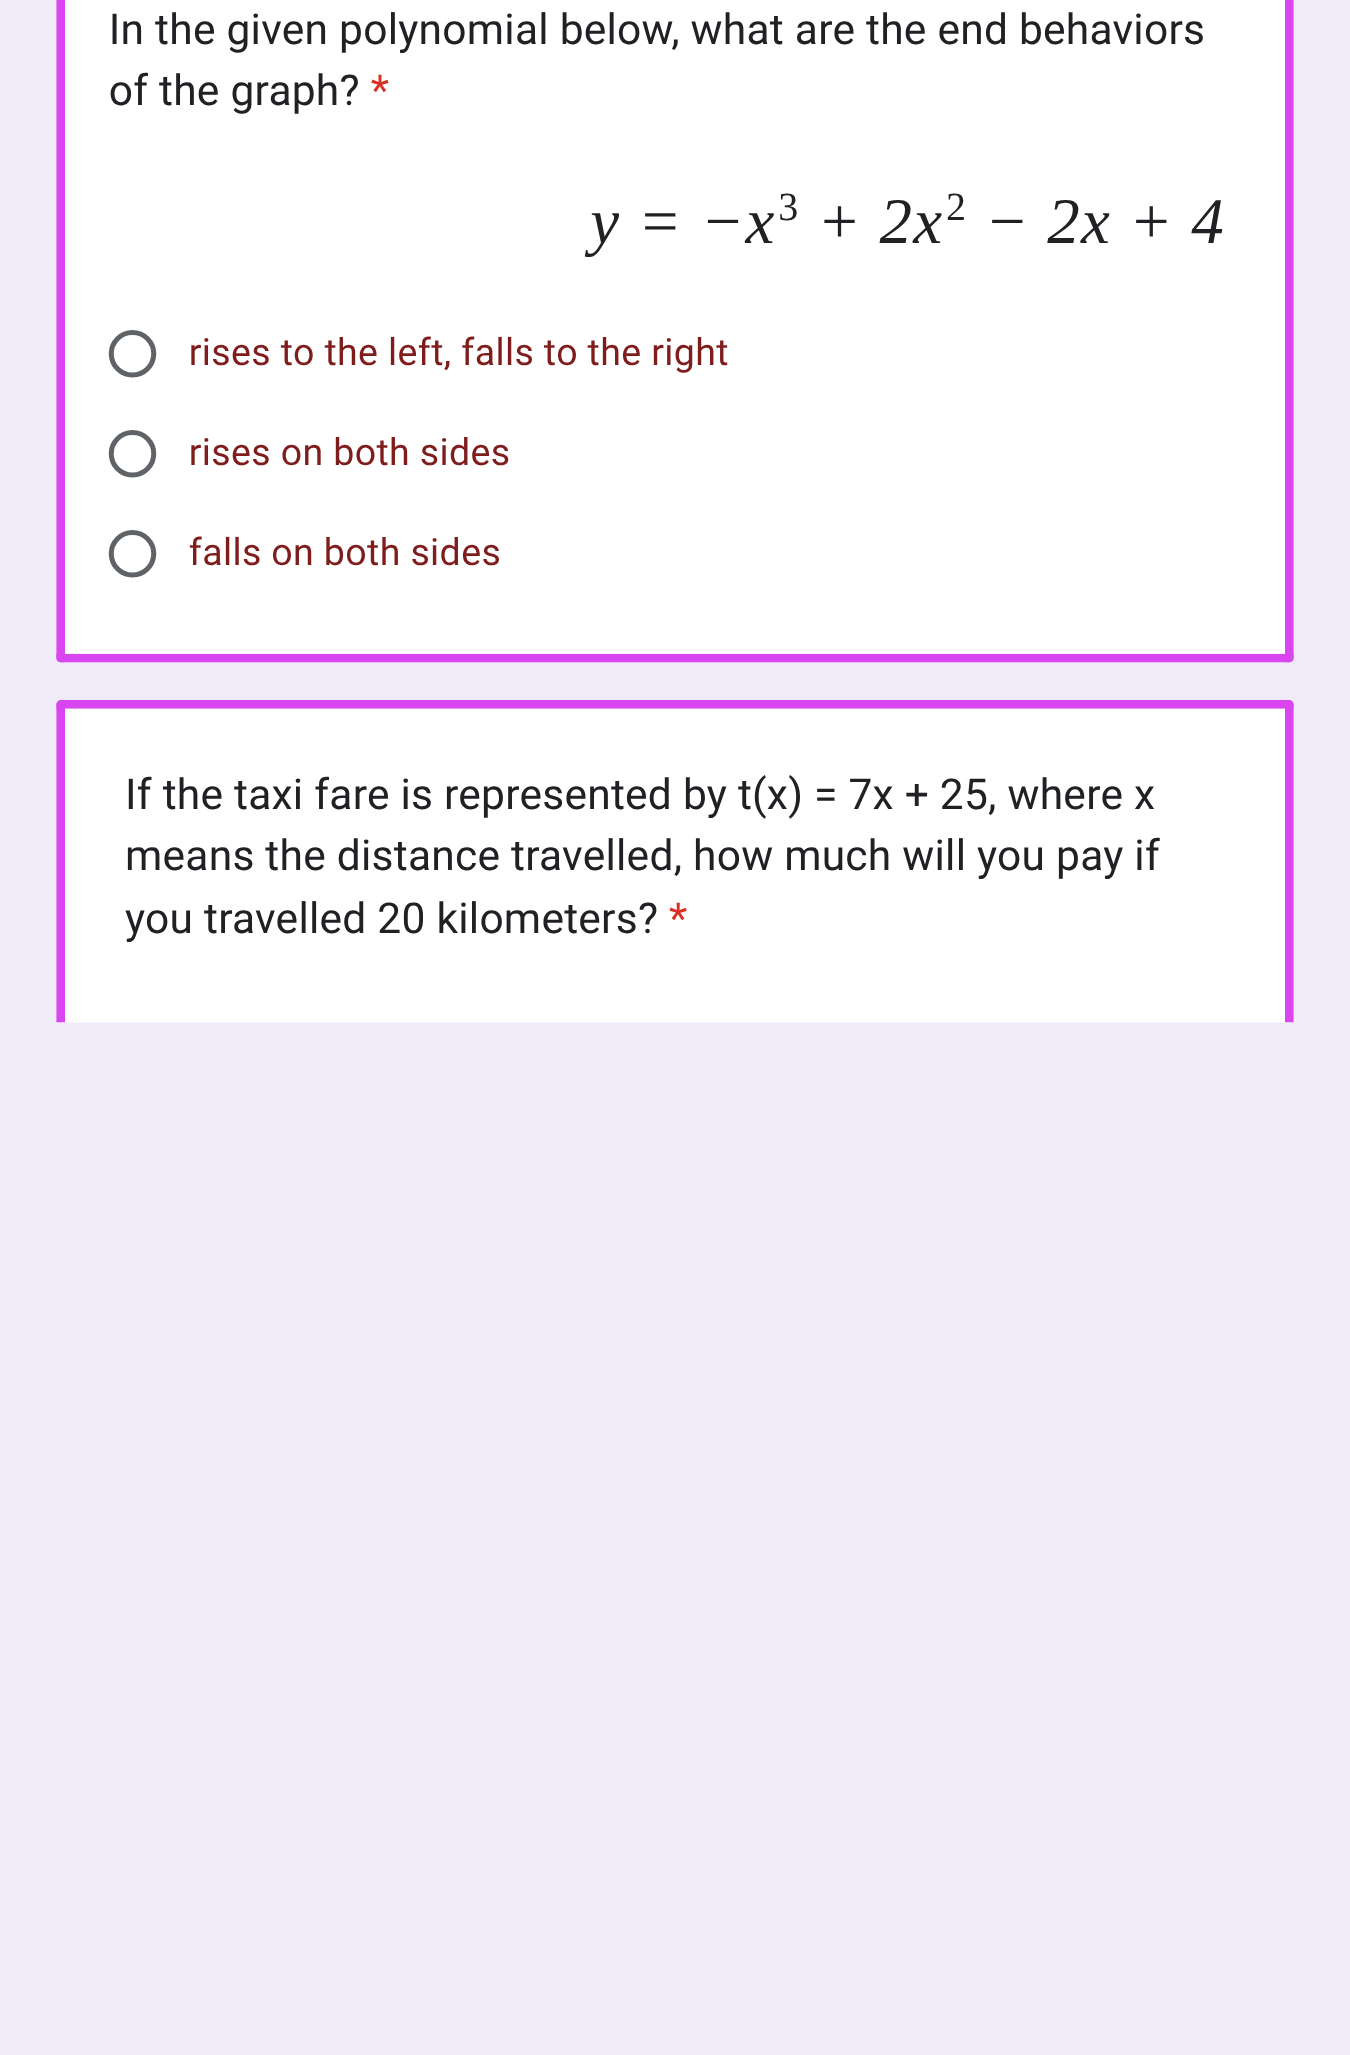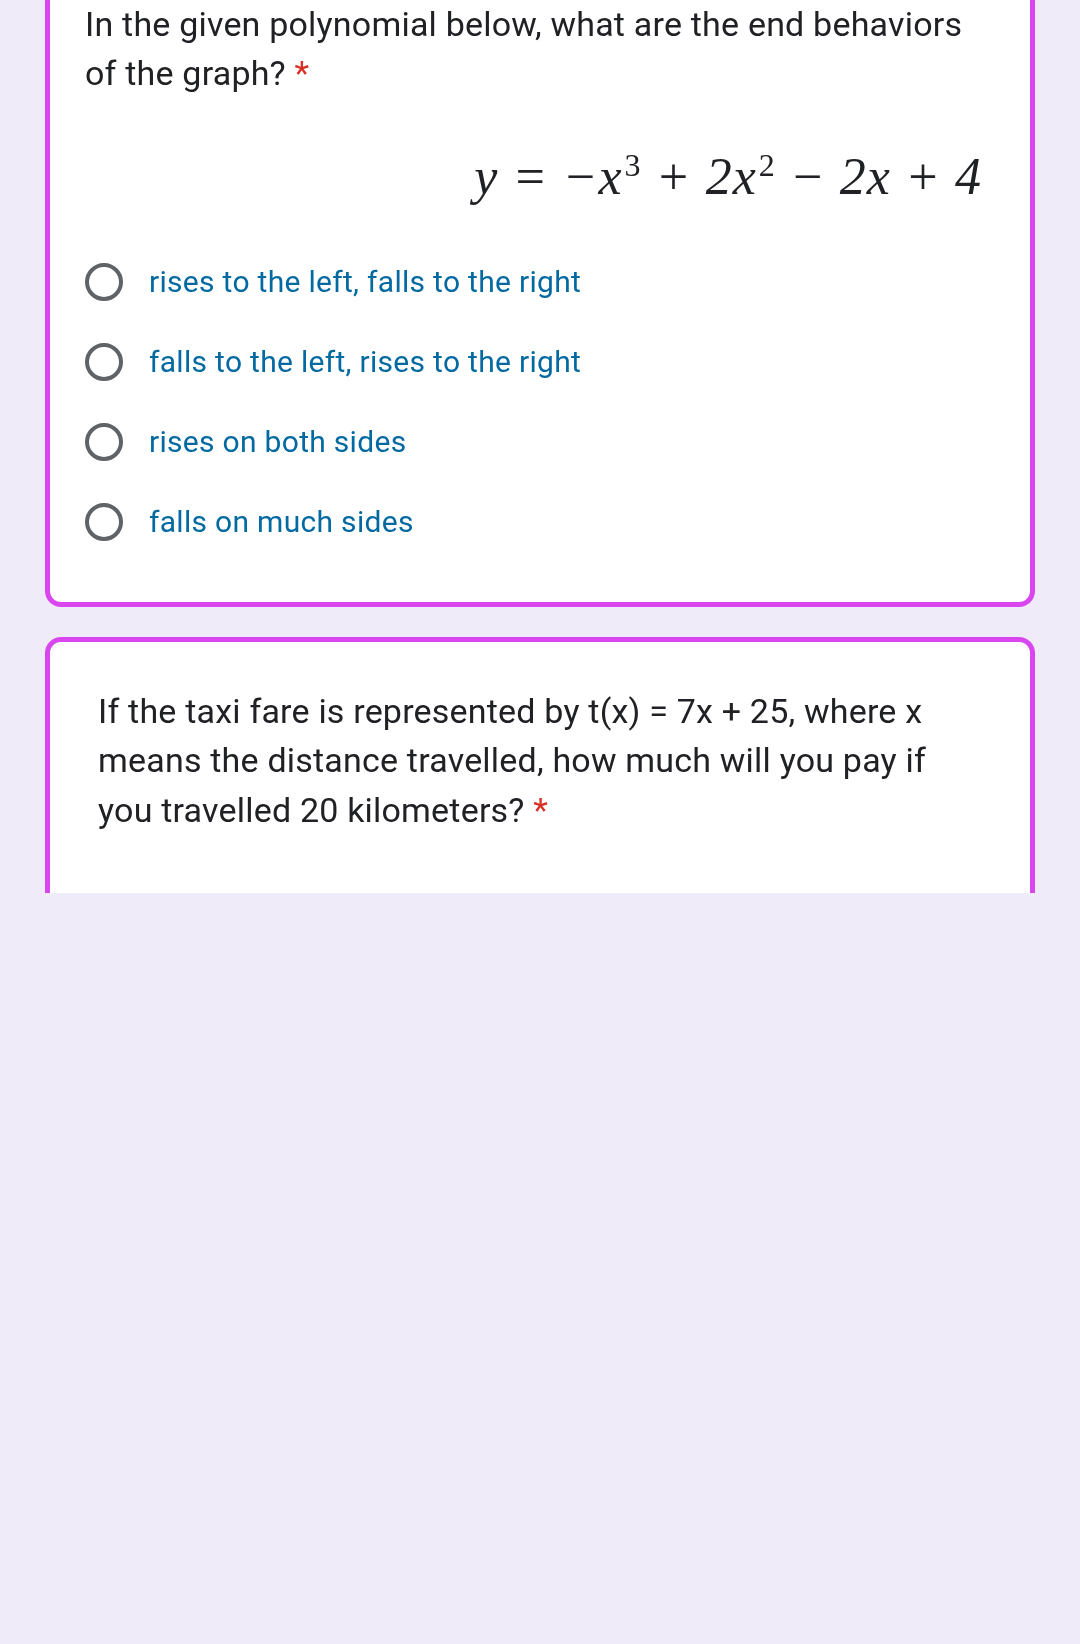--- a/index.html
+++ b/index.html
@@ -6,22 +6,22 @@
   body {
     background: #f0ebf8;
     font-family: Roboto, Arial, sans-serif;
     width: 1080px;
     height: 1644px;
     padding: 0 45px;
     color: #202124;
   }
   .card {
     background: #fff;
-    border: 5px solid #d946ef;
-    border-radius: 16px;
+    border: 7px solid #d946ef;
+    border-radius: 4px;
     padding: 45px 48px 48px 48px;
     margin-bottom: 30px;
   }
   .question-title {
     font-size: 34px;
     line-height: 1.45;
     font-weight: 400;
     color: #202124;
     margin-bottom: 20px;
     letter-spacing: 0.2px;
@@ -54,21 +54,21 @@
   }
   .radio {
     width: 38px;
     height: 38px;
     border: 4px solid #5f6368;
     border-radius: 50%;
     flex-shrink: 0;
   }
   .option-label {
     font-size: 30px;
-    color: #0369a1;
+    color: #7f1d1d;
     letter-spacing: 0.3px;
   }
   .card.first { border-top-left-radius: 0; border-top-right-radius: 0; border-top: none; padding-top: 0; padding-left: 35px; }
   .card.last { border-bottom-left-radius: 0; border-bottom-right-radius: 0; border-bottom: none; padding-bottom: 10px;}
   .q2-title { margin-bottom: 48px; }
 </style>
 </head>
 <body>
 
 <div class="card first">
@@ -76,29 +76,25 @@
     <span>In the given polynomial below, what are the end behaviors of the graph? </span><span class="required">*</span>
   </div>
   <div class="equation">y = −x<sup>3</sup> + 2x<sup>2</sup> − 2x + 4</div>
   <div class="options">
     <div class="option">
       <div class="radio"></div>
       <span class="option-label">rises to the left, falls to the right</span>
     </div>
     <div class="option">
       <div class="radio"></div>
-      <span class="option-label">falls to the left, rises to the right</span>
-    </div>
-    <div class="option">
-      <div class="radio"></div>
       <span class="option-label">rises on both sides</span>
     </div>
     <div class="option">
       <div class="radio"></div>
-      <span class="option-label">falls on much sides</span>
+      <span class="option-label">falls on both sides</span>
     </div>
   </div>
 </div>
 
 <div class="card last">
   <div class="question-title q2-title">
     <span>If the taxi fare is represented by t(x) = 7x + 25, where x means the distance travelled, how much will you pay if you travelled 20 kilometers? </span><span class="required">*</span>
   </div>
 </div>
 

